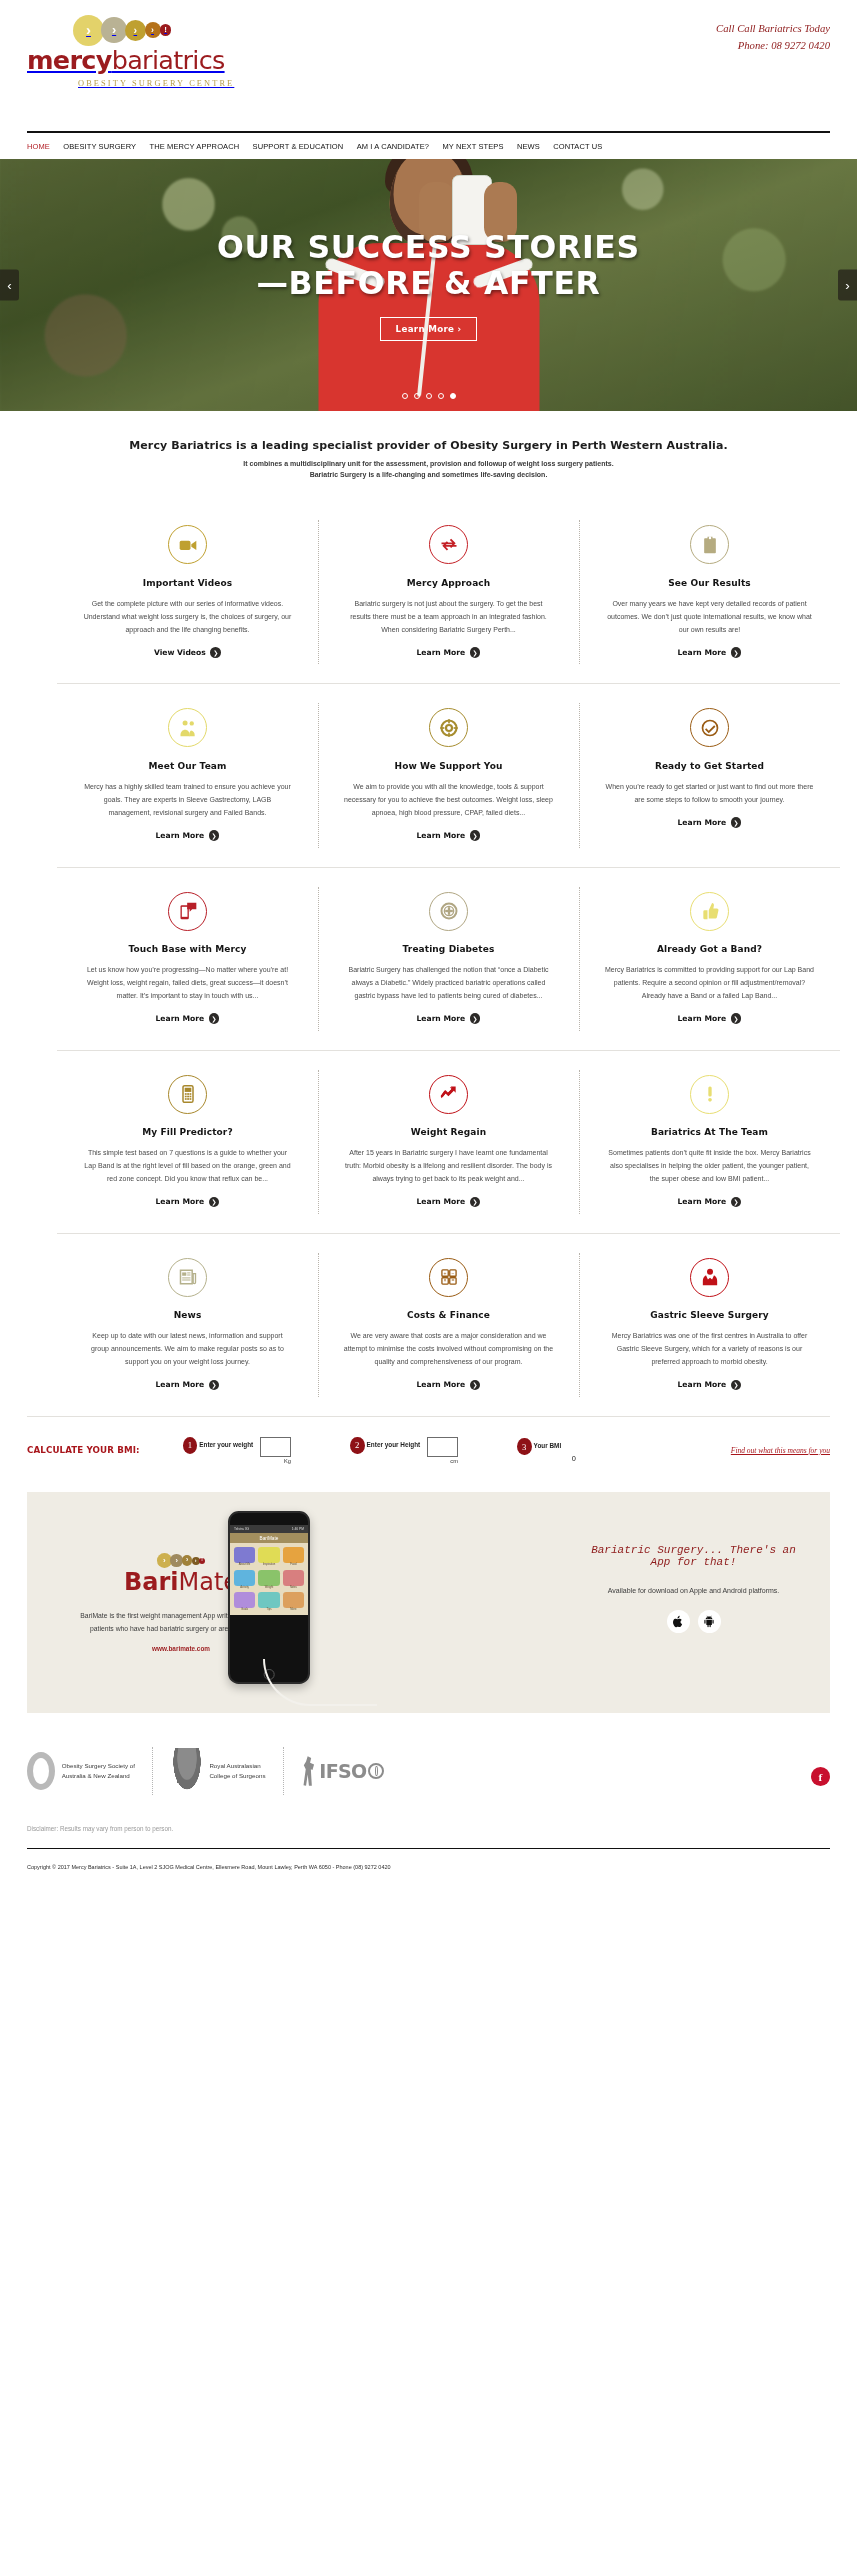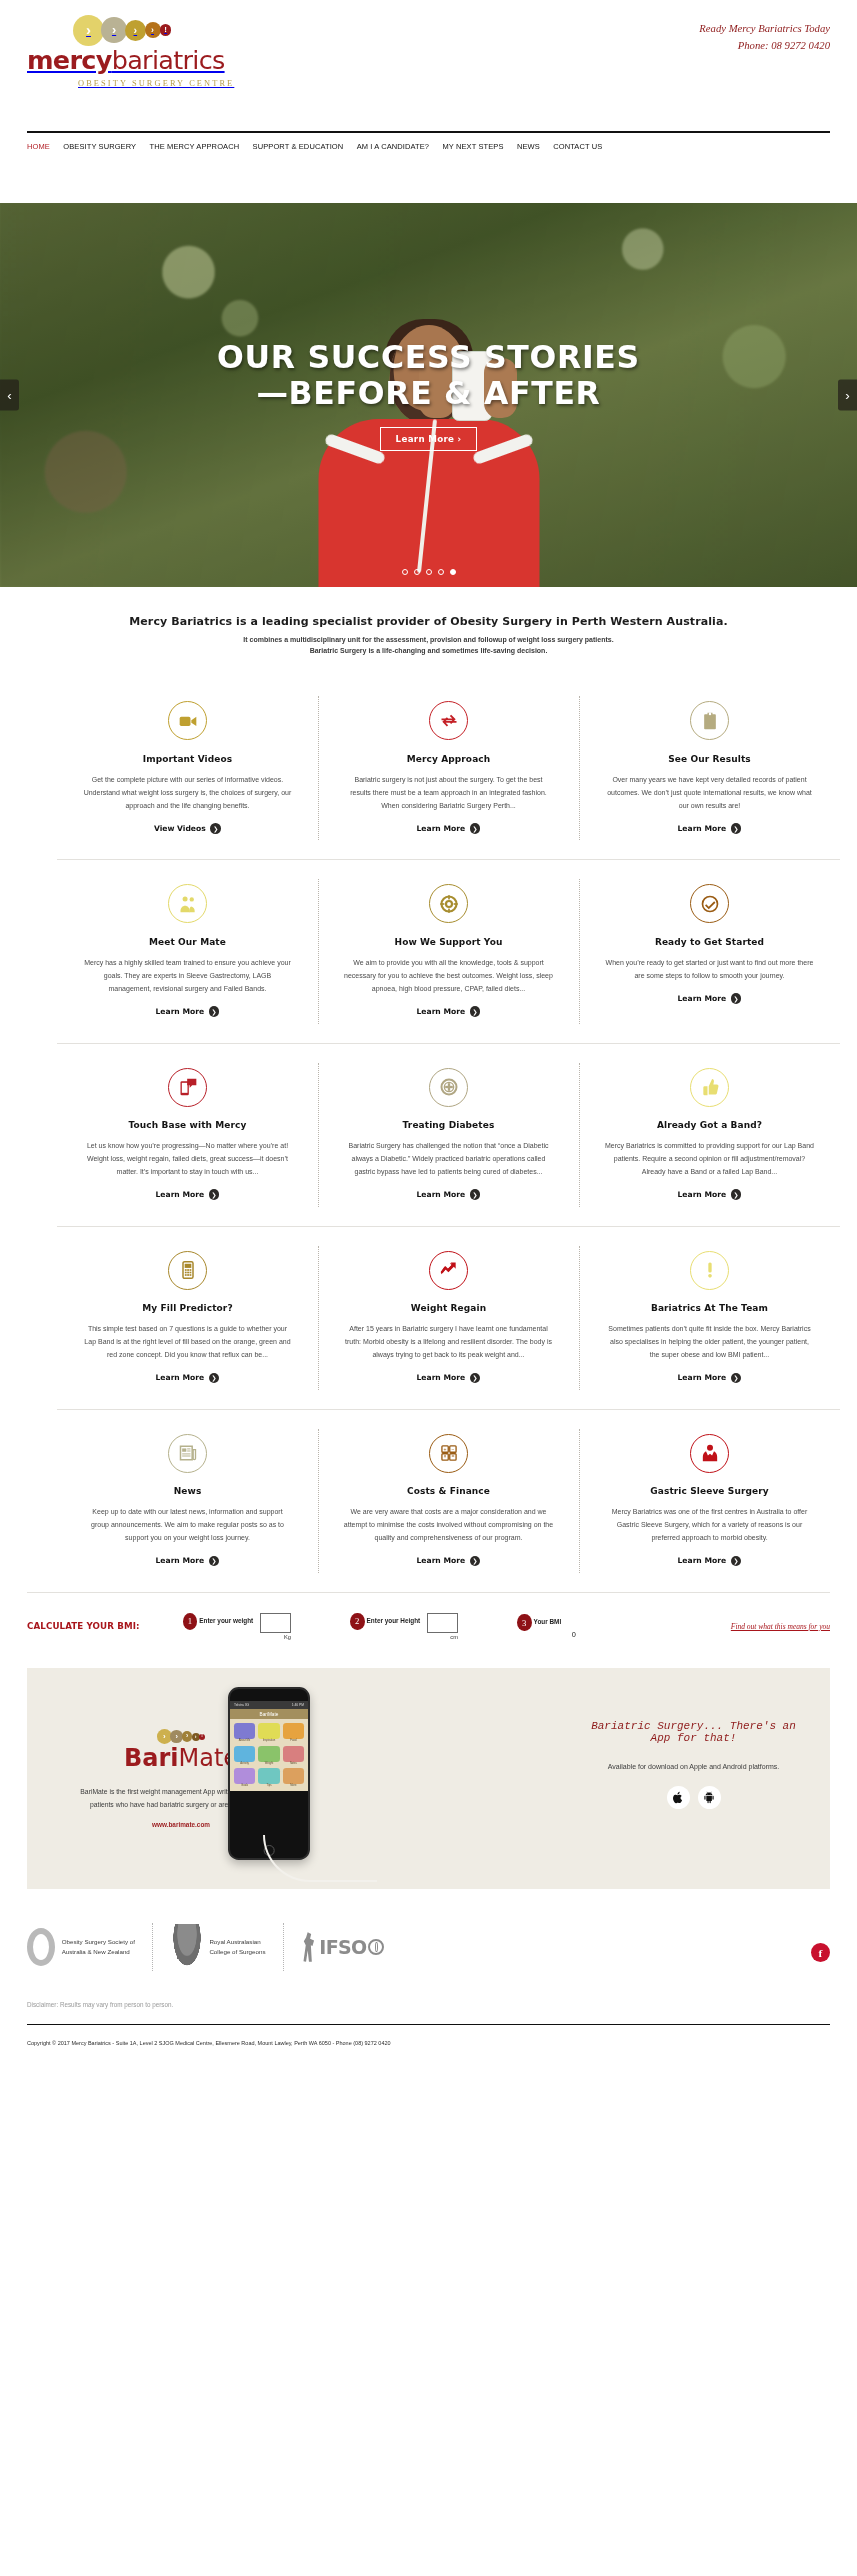--- a/index.html
+++ b/index.html
@@ -33,22 +33,22 @@
           font-family: "Liberation Serif", serif; font-style: italic; color: #8e1a1a;
           font-size: 10.7px; line-height: 1.55; }
 
   .navbar { border-top: 2px solid #111; margin: 0 27px; }
   .nav { display: flex; align-items: center; gap: 13.4px; padding: 8.7px 0 8px 0; }
   .nav a { font-size: 7.5px; letter-spacing: 0.1px; color: #111; text-decoration: none;
            font-weight: 400; white-space: nowrap; }
   .nav a.active { color: #b11b22; }
 
   
-  .hero { position: relative; height: 384px; overflow: hidden;
-          background: linear-gradient(160deg,#5d6b3b 0%, #3f5126 30%, #6c7a45 55%, #404f27 100%); margin-top: 44px; }
+  .hero { position: relative; height: 252px; overflow: hidden;
+          background: linear-gradient(160deg,#5d6b3b 0%, #3f5126 30%, #6c7a45 55%, #404f27 100%); }
   .hero-bg { position:absolute; inset:0;
     background:
       radial-gradient(circle at 22% 18%, rgba(190,200,150,.55) 0 25.5px, transparent 27px),
       radial-gradient(circle at 28% 30%, rgba(170,185,130,.40) 0 17.4px, transparent 19px),
       radial-gradient(circle at 75% 12%, rgba(200,210,165,.45) 0 20px, transparent 21.4px),
       radial-gradient(circle at 88% 40%, rgba(150,170,110,.40) 0 31px, transparent 32px),
       radial-gradient(circle at 10% 70%, rgba(120,95,70,.45) 0 40px, transparent 42px),
       linear-gradient(100deg, rgba(60,75,35,.25), rgba(90,110,55,.15));
     filter: blur(1.3px); }
   .hero-person { position:absolute; left:50%; transform:translateX(-50%); bottom:0; width: 288px; height: 268px; }
@@ -209,21 +209,21 @@
         <span class="dot d1">›</span>
         <span class="dot d2">›</span>
         <span class="dot d3">›</span>
         <span class="dot d4">›</span>
         <span class="dot d5">!</span>
       </div>
       <div class="logo-word"><b>mercy</b><span>bariatrics</span></div>
       <div class="logo-sub">OBESITY SURGERY CENTRE</div>
     </a>
     <div class="call">
-      <div>Ready Mercy Bariatrics Today</div>
+      <div>Call Call Bariatrics Today</div>
       <div>Phone: 08 9272 0420</div>
     </div>
   </div>
 
   <div class="navbar">
     <nav class="nav" id="nav">
         <a href="#" class="active">HOME</a>
         <a href="#">OBESITY SURGERY</a>
         <a href="#">THE MERCY APPROACH</a>
         <a href="#">SUPPORT &amp; EDUCATION</a>
@@ -301,21 +301,21 @@
           </a></div>
       </div>
       <div class="row">
         <div class="card"><div class="ico" style="border:1.7px solid #e3d96a">
             <svg width="20" height="20" viewBox="0 0 24 24" fill="#e3d96a">
               <circle cx="8.5" cy="6" r="3"></circle>
               <path d="M3 20c0-3.3 2.5-6 5.5-6S14 16.7 14 20v2H3v-2z"></path>
               <circle cx="16.5" cy="6.5" r="2.6"></circle>
               <path d="M13.5 22v-2c0-2 .8-3.8 2.1-5 2.6.3 4.4 2.6 4.4 5.3V22h-6.5z"></path>
             </svg>
-          </div><h3>Meet Our Mate</h3><p>Mercy has a highly skilled team trained to ensure you achieve your goals. They are experts in Sleeve Gastrectomy, LAGB management, revisional surgery and Failed Bands.</p><a class="more" href="#">
+          </div><h3>Meet Our Team</h3><p>Mercy has a highly skilled team trained to ensure you achieve your goals. They are experts in Sleeve Gastrectomy, LAGB management, revisional surgery and Failed Bands.</p><a class="more" href="#">
             <span>Learn More</span>
             <span class="more-arrow">❯</span>
           </a></div>
         <div class="card"><div class="ico" style="border:1.7px solid #a78d2f">
             <svg width="20" height="20" viewBox="0 0 24 24" fill="#a78d2f">
               <circle cx="12" cy="12" r="9" fill="none" stroke="#a78d2f" stroke-width="2.6"></circle>
               <circle cx="12" cy="12" r="3.6" fill="none" stroke="#a78d2f" stroke-width="2.6"></circle>
               <rect x="11" y="1.5" width="2" height="5"></rect>
               <rect x="11" y="17.5" width="2" height="5"></rect>
               <rect x="1.5" y="11" width="5" height="2"></rect>

